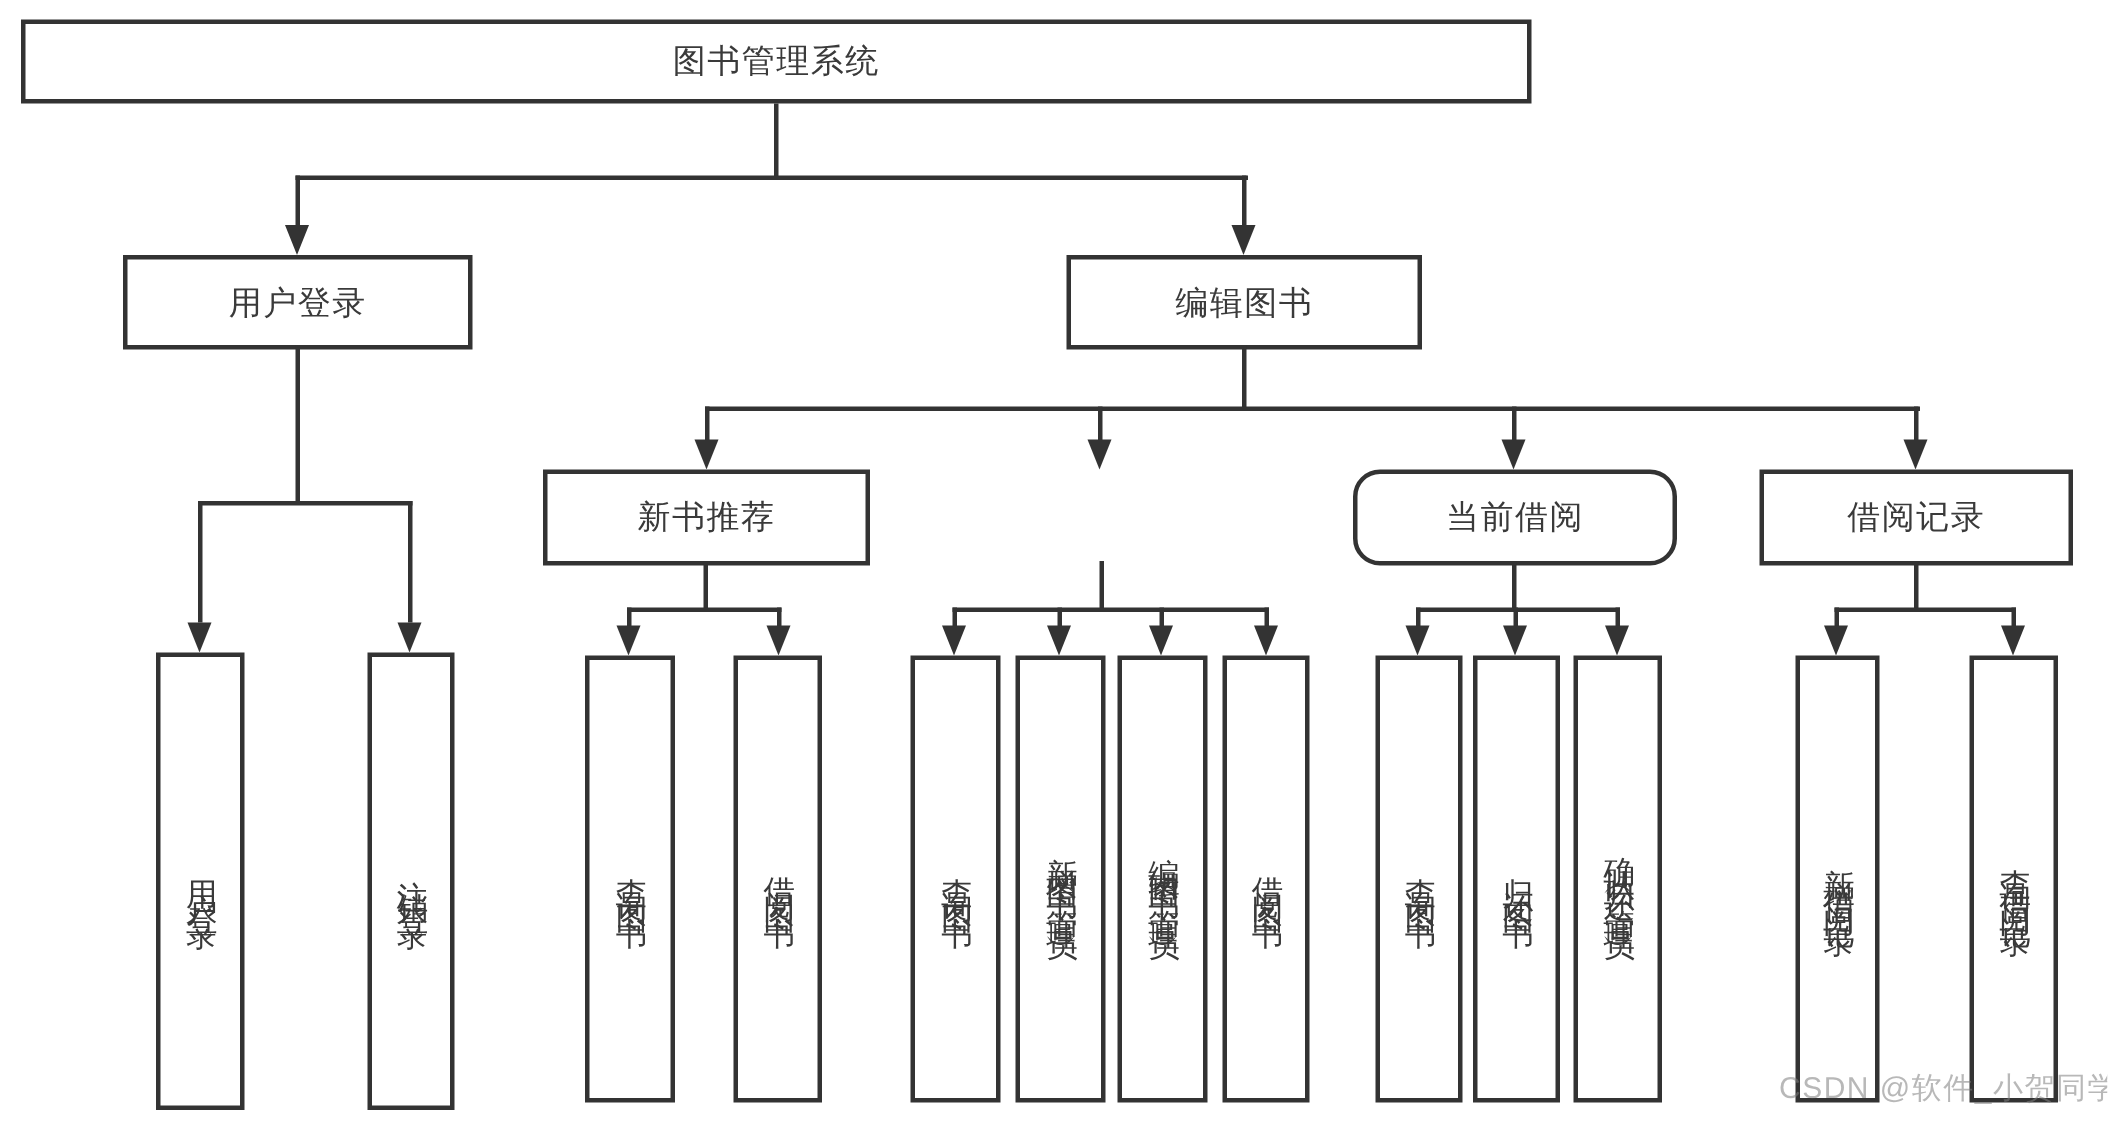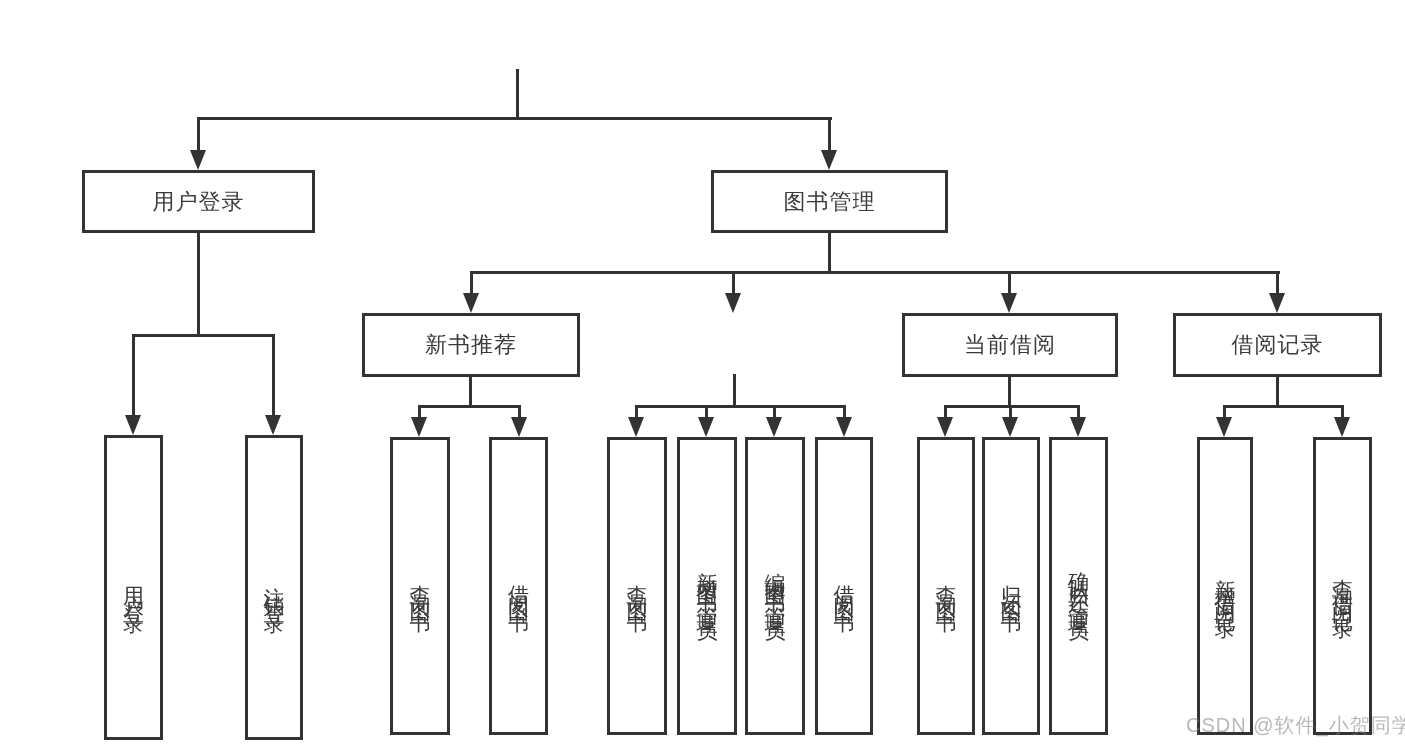--- a/index.html
+++ b/index.html
@@ -29,33 +29,36 @@
   #watermark{
     position:absolute;left:1186px;top:712px;font-size:20px;
     color:rgba(125,125,125,0.55);letter-spacing:1px;z-index:5;white-space:nowrap;
   }
 </style>
 </head>
 <body>
 
 <div id="canvas">
 
+  <div class="node" style="left:14px;top:13px;width:1007px;height:56px;">
+    <span>图书管理系统</span>
+  </div>
 
   <div class="vline" style="left:516px;top:69px;height:49px;"></div>
   <div class="hline" style="left:197px;top:117px;width:635px;"></div>
   <div class="vline" style="left:197px;top:117px;height:33px;"></div>
   <div class="ahead" style="left:190px;top:150px;"></div>
   <div class="vline" style="left:828px;top:117px;height:33px;"></div>
   <div class="ahead" style="left:821px;top:150px;"></div>
 
   <div class="node" style="left:82px;top:170px;width:233px;height:63px;">
     <span>用户登录</span>
   </div>
   <div class="node" style="left:711px;top:170px;width:237px;height:63px;">
-    <span>图书管理</span>
+    <span>编辑图书</span>
   </div>
 
   <div class="vline" style="left:197px;top:230px;height:106px;"></div>
   <div class="hline" style="left:132px;top:334px;width:143px;"></div>
   <div class="vline" style="left:132px;top:334px;height:81px;"></div>
   <div class="ahead" style="left:125px;top:415px;"></div>
   <div class="vline" style="left:272px;top:334px;height:81px;"></div>
   <div class="ahead" style="left:265px;top:415px;"></div>
 
   <div class="vline" style="left:828px;top:230px;height:44px;"></div>
@@ -65,21 +68,21 @@
   <div class="vline" style="left:732px;top:271px;height:24px;"></div>
   <div class="ahead" style="left:725px;top:293px;"></div>
   <div class="vline" style="left:1008px;top:271px;height:24px;"></div>
   <div class="ahead" style="left:1001px;top:293px;"></div>
   <div class="vline" style="left:1276px;top:271px;height:24px;"></div>
   <div class="ahead" style="left:1269px;top:293px;"></div>
 
   <div class="node" style="left:362px;top:313px;width:218px;height:64px;text-align:center;">
     <span>新书推荐</span>
   </div>
-  <div class="node" style="left:902px;top:313px;width:216px;height:64px;">
+  <div class="node" style="left:902px;top:313px;width:216px;height:64px;border-radius:18px;">
     <span>当前借阅</span>
   </div>
   <div class="node" style="left:1173px;top:313px;width:209px;height:64px;">
     <span>借阅记录</span>
   </div>
 
   <div class="vline" style="left:469px;top:374px;height:34px;"></div>
   <div class="hline" style="left:418px;top:405px;width:103px;"></div>
   <div class="vline" style="left:418px;top:405px;height:14px;"></div>
   <div class="ahead" style="left:411px;top:417px;"></div>

